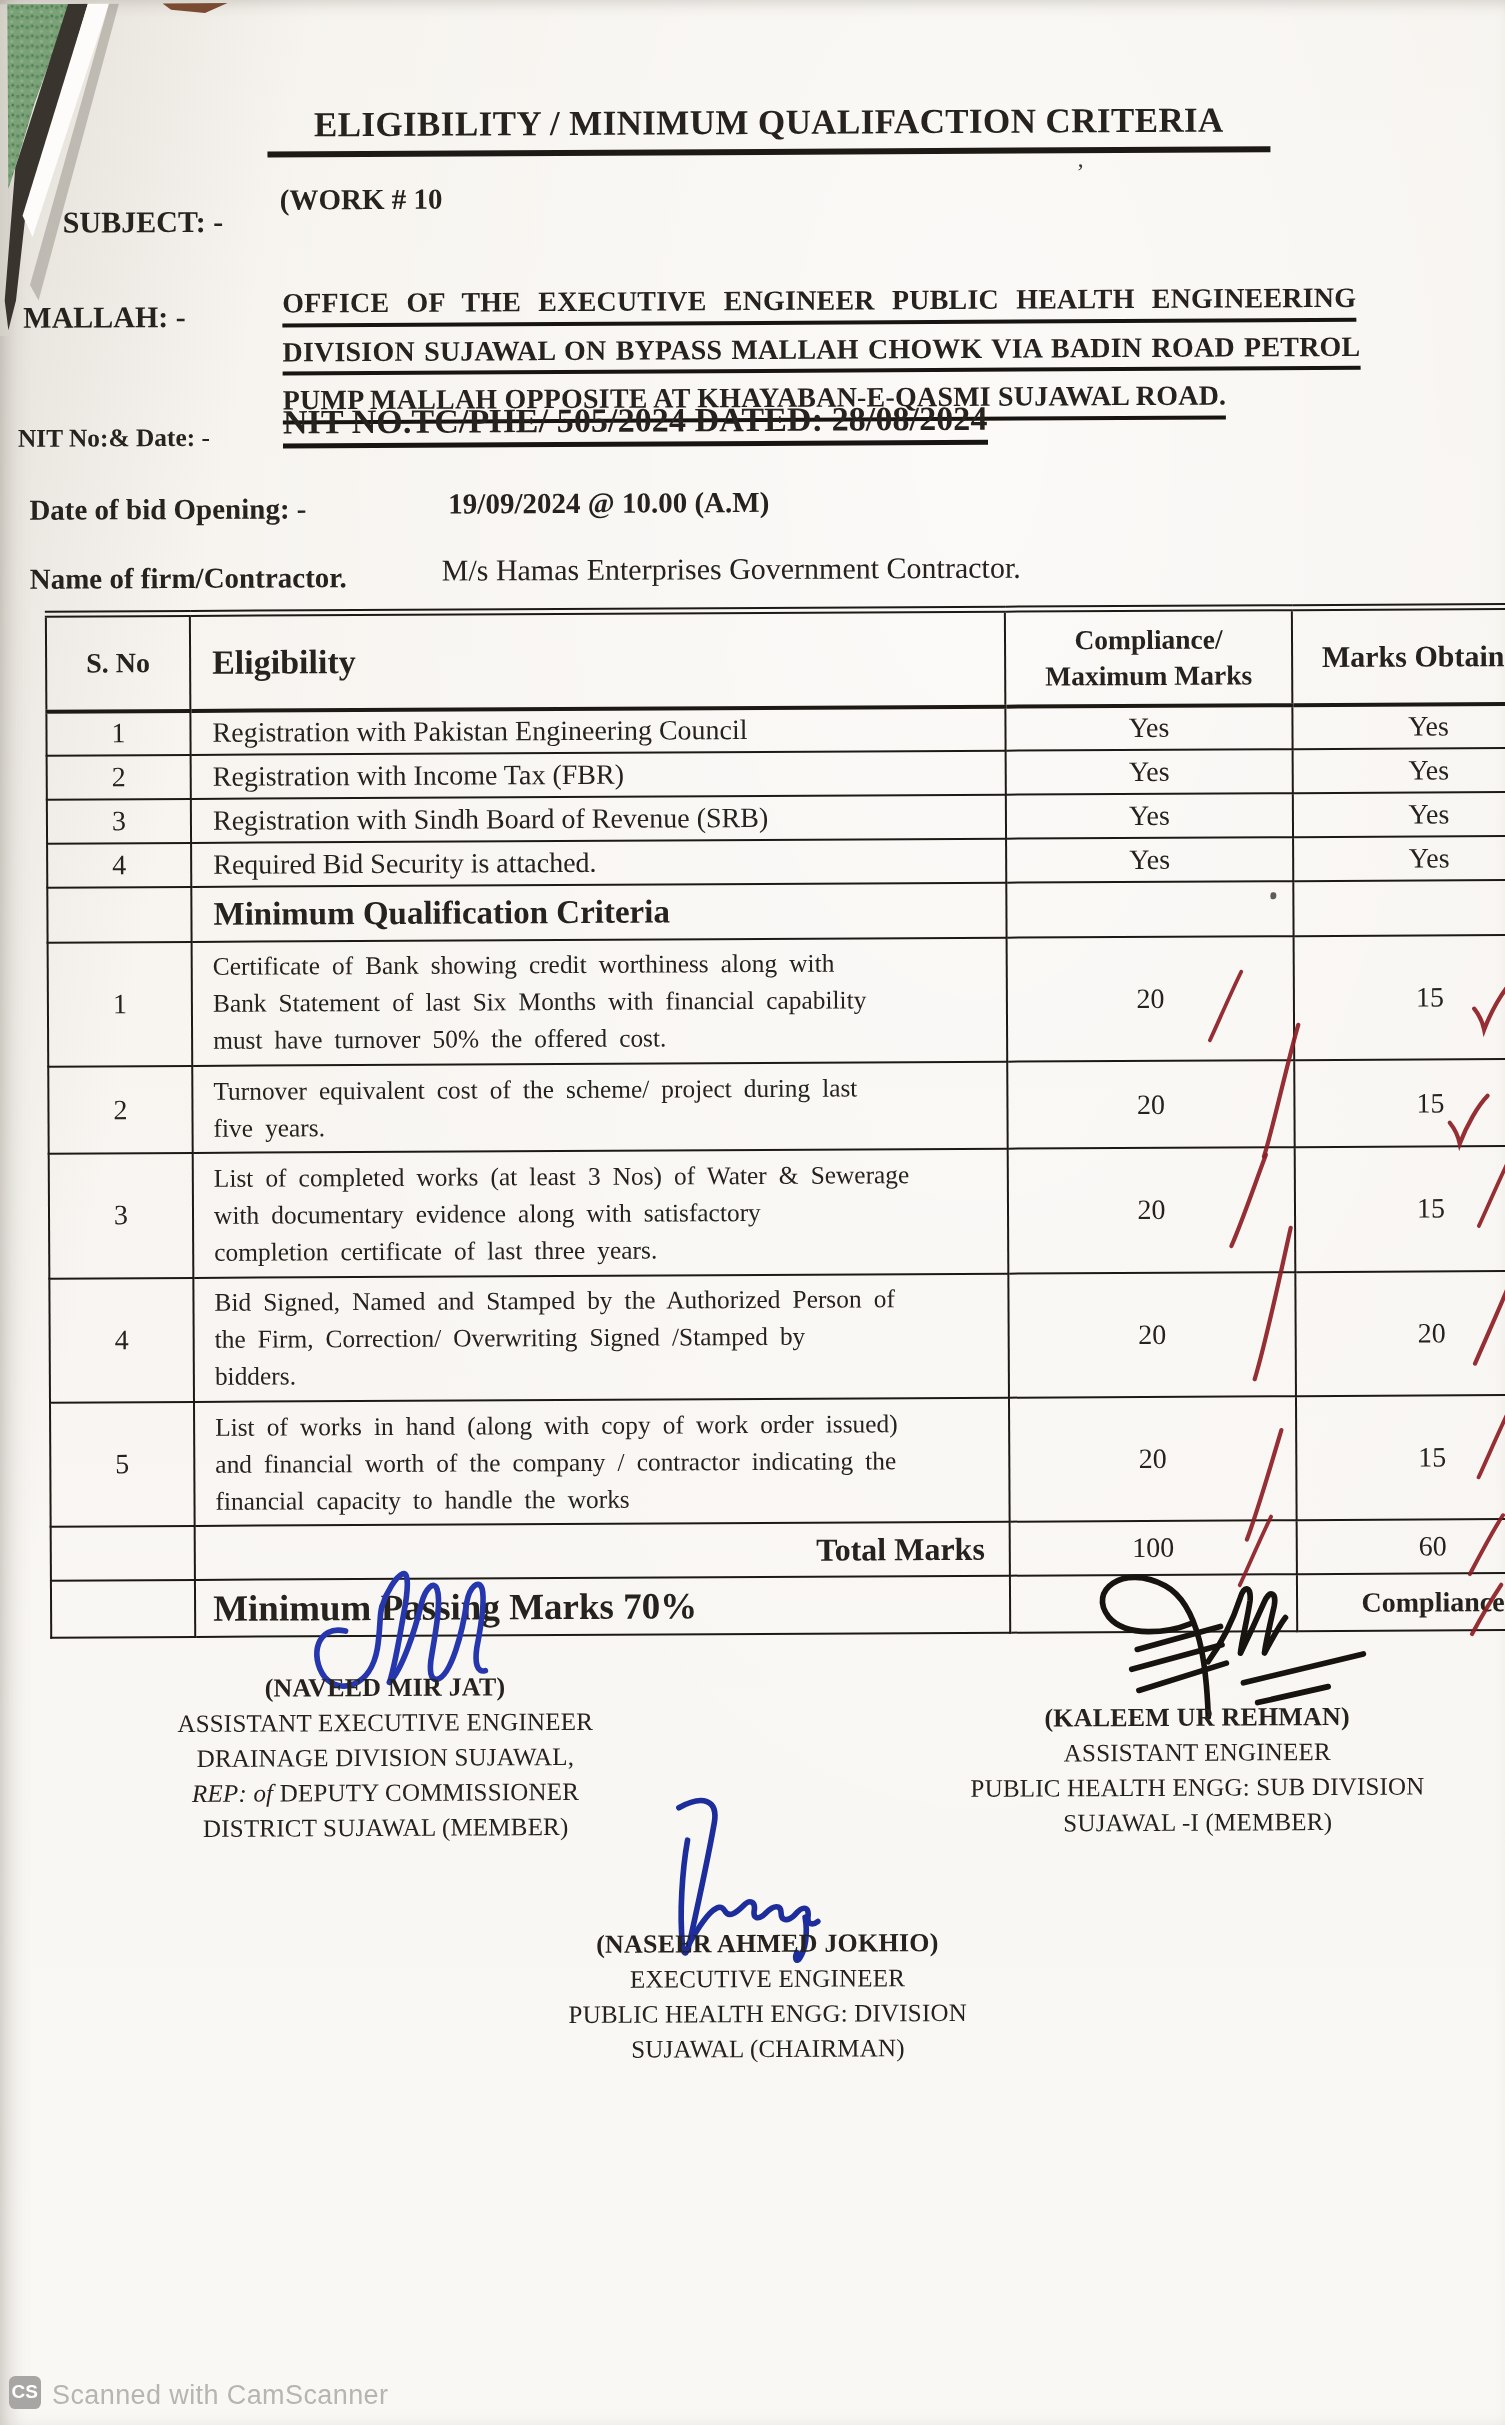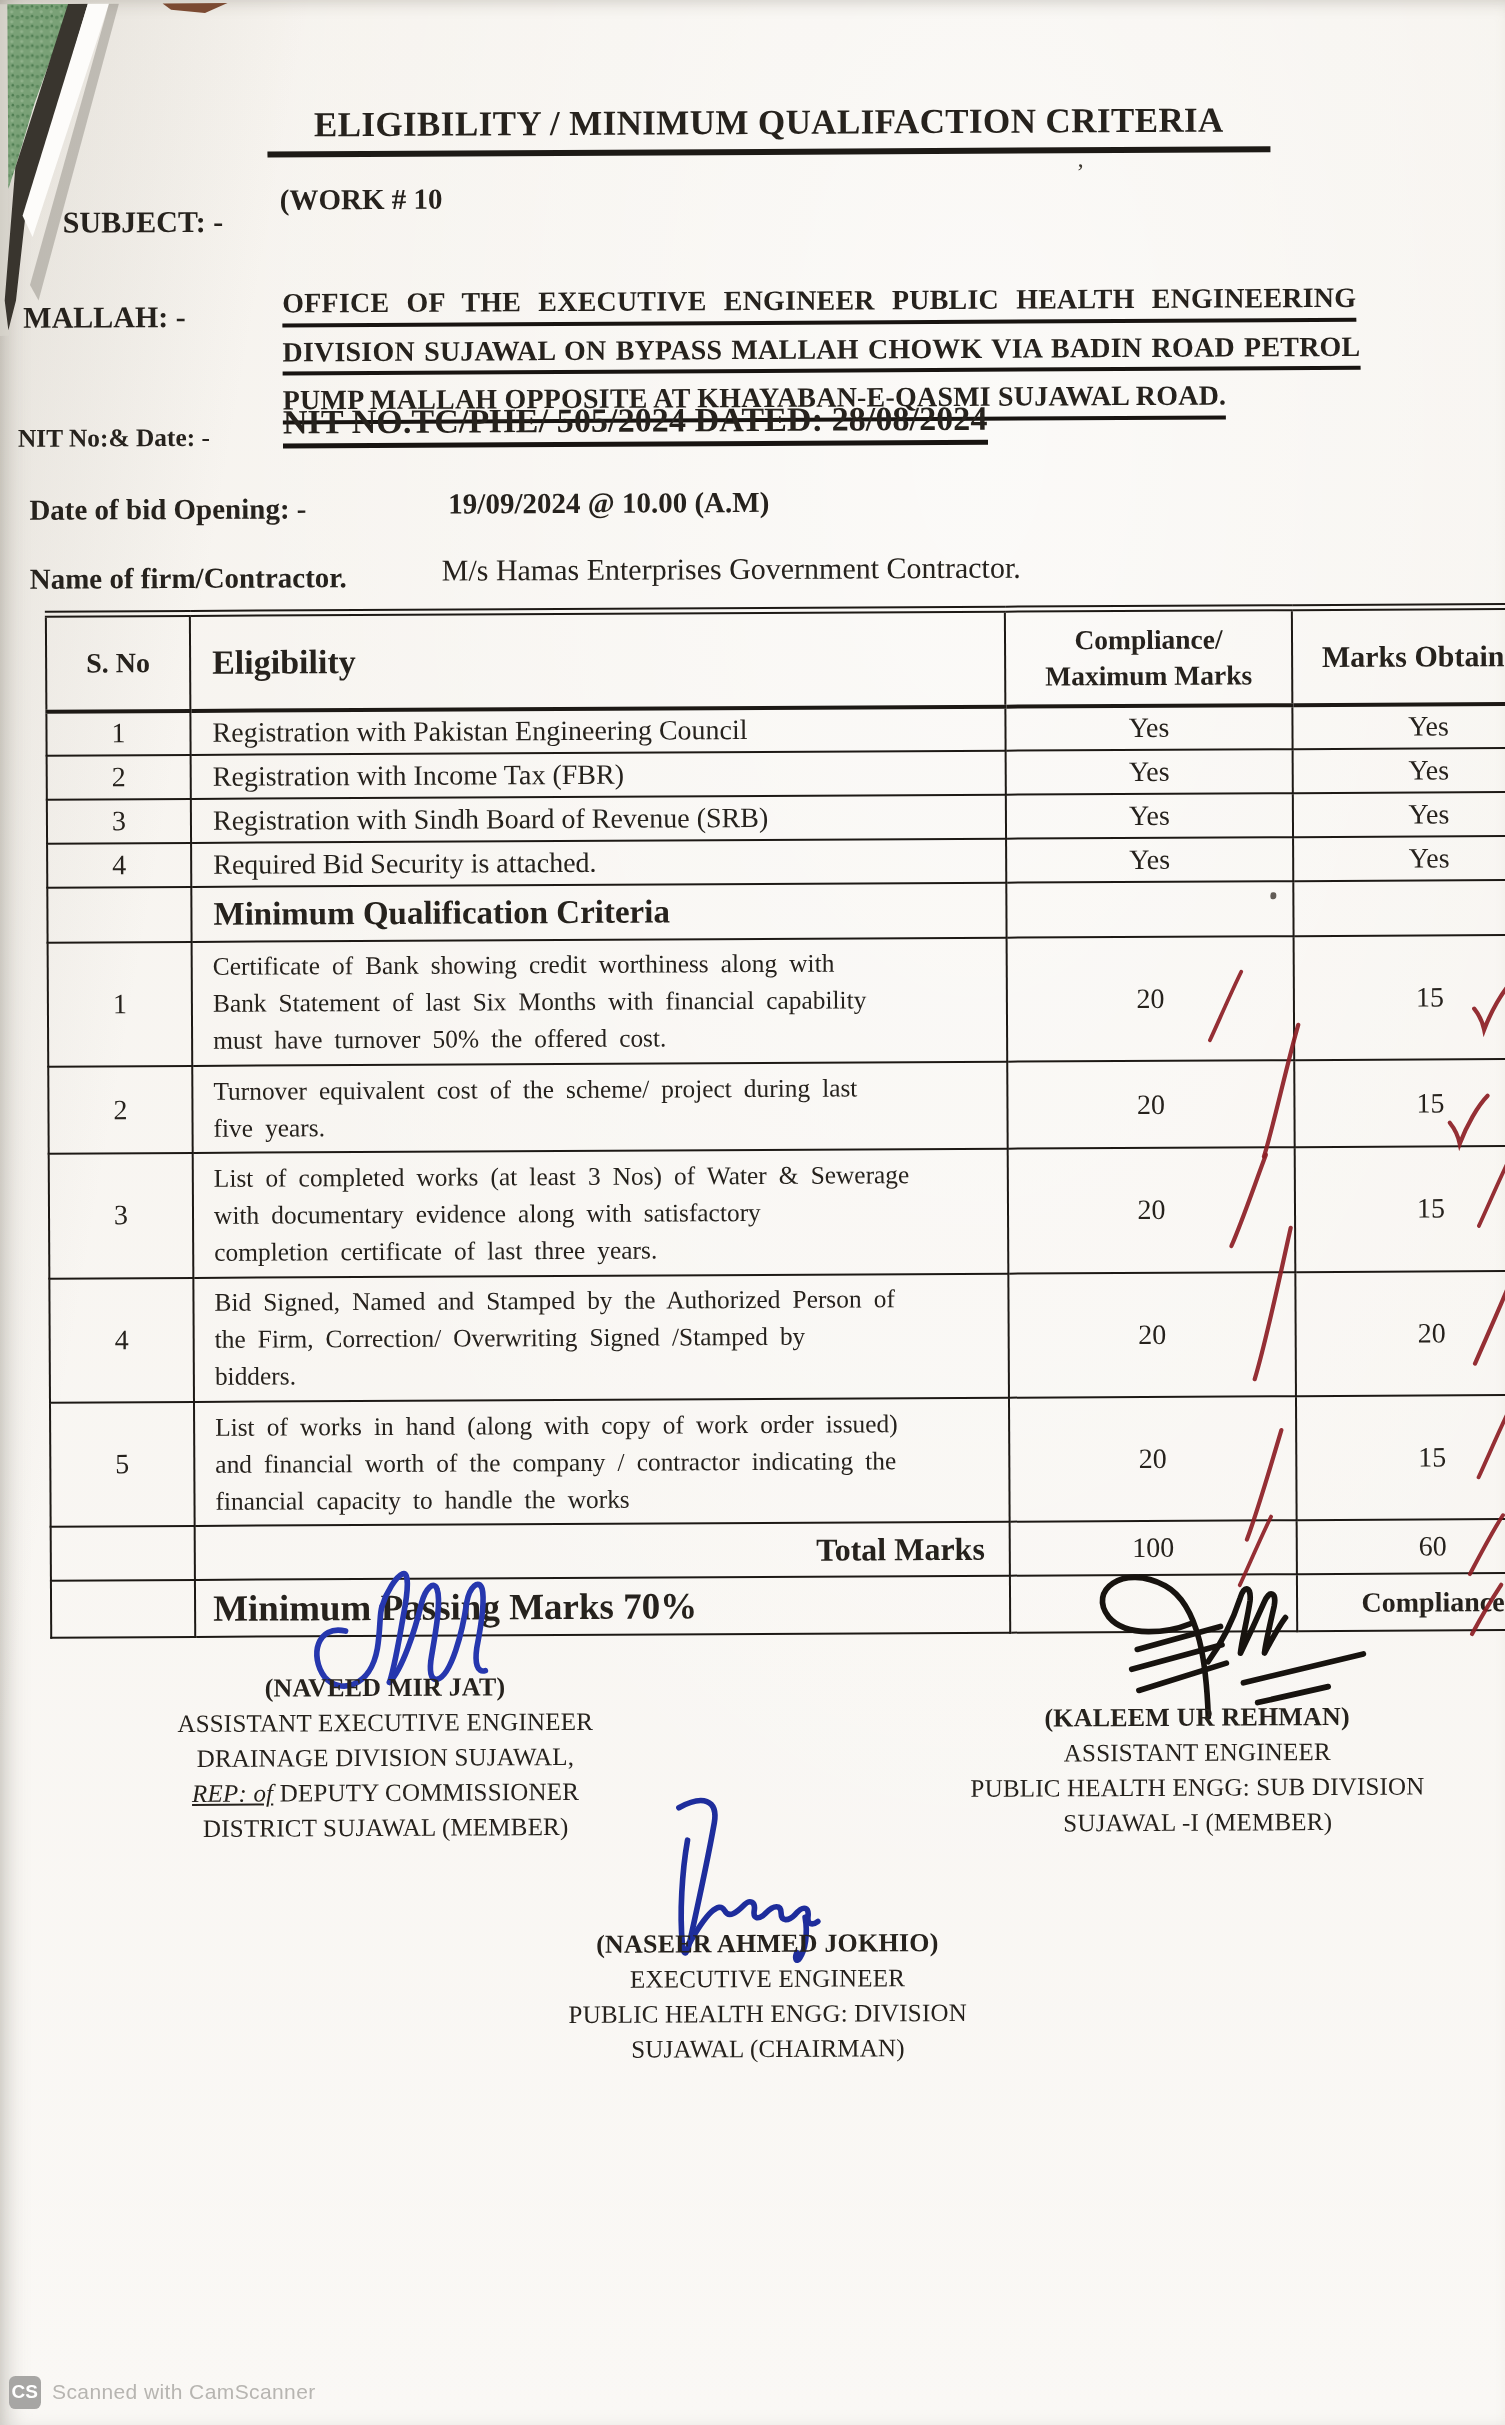--- a/index.html
+++ b/index.html
@@ -57,32 +57,32 @@
   .pass{font-size:37px; font-weight:700; padding-left:17px; white-space:nowrap;}
   .qual{font-size:30px; font-weight:700;}
   .ck{position:absolute; pointer-events:none;}
   .ck path{fill:none; stroke:#8c1d24; stroke-width:6; stroke-linecap:round; opacity:.92;}
   .sig path{fill:none; stroke-linecap:round; stroke-linejoin:round;}
   .sig.blue path{stroke:#2637ae;}
   .sig.navy path{stroke:#1e2d9c;}
   .sig.black path{stroke:#17130f;}
   .sigblock{position:absolute; text-align:center; font-size:25px; line-height:35px; letter-spacing:0.2px;}
   .sigblock .nm{font-size:26px; font-weight:700;}
-  .it{font-style:italic;text-decoration:underline;}
+  .it{font-style:italic;}
   .stray-mark{position:absolute; font-size:24px; color:#3f3a32;}
   .stray-dot{position:absolute; width:5.7px; height:7px; background:#46413a; border-radius:50% 50% 60% 40%; opacity:.85;}
   .cs-badge{
     position:absolute; left:8.5px; top:2376px; width:32.5px; height:32.5px;
     background:#a7a6a4; border-radius:6.4px; color:#fff;
     font-family:"Liberation Sans",sans-serif; font-weight:700; font-size:19px;
     display:flex; align-items:center; justify-content:center;
   }
   .cs-text{
     position:absolute; left:52px; top:2380px;
-    font-family:"Liberation Sans",sans-serif; font-size:21px; color:#b7b5b1; letter-spacing:0.4px;
+    font-family:"Liberation Sans",sans-serif; font-size:27px; color:#b7b5b1; letter-spacing:0.4px;
   }
 </style>
 </head>
 <body>
 
 <div class="page">
   <div class="tilt">
 
     <svg class="abs" style="left:0;top:0" width="254" height="424" viewBox="0 0 360 600">
       <defs>

